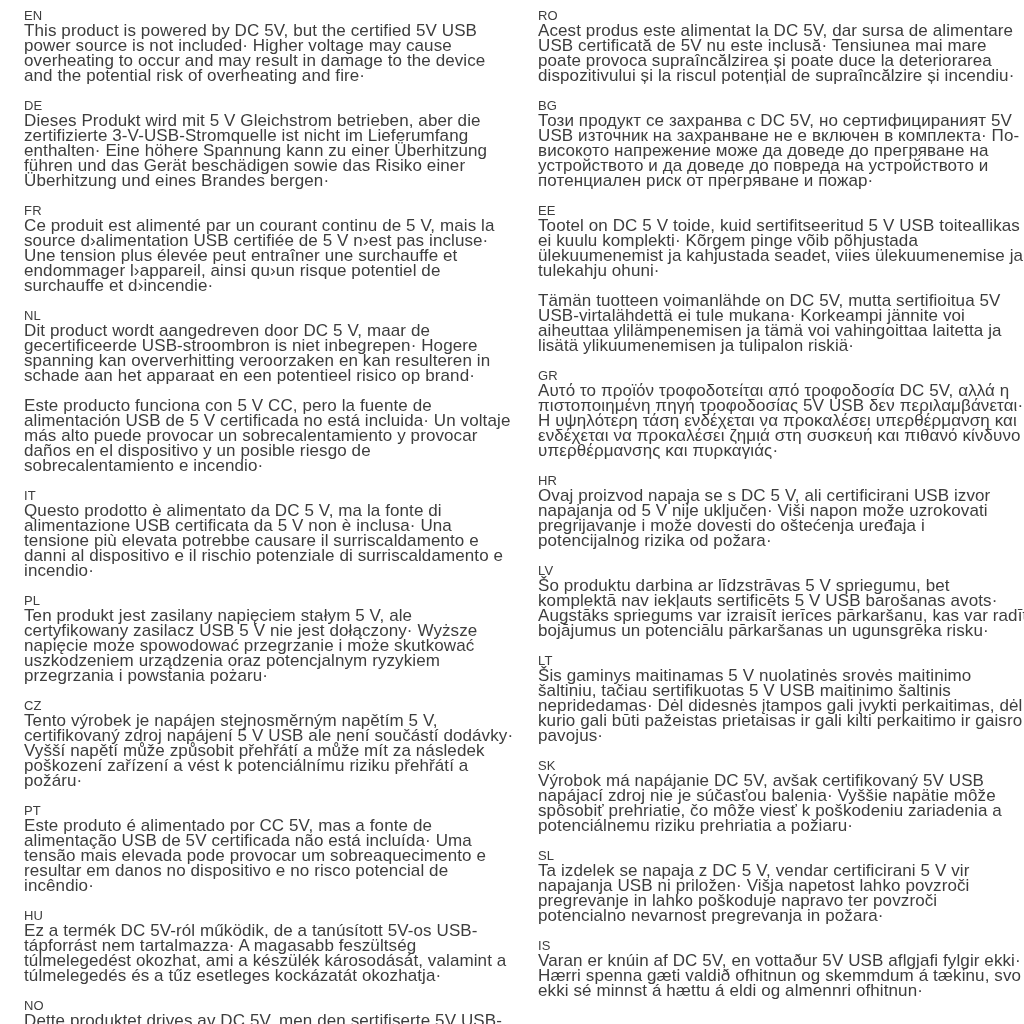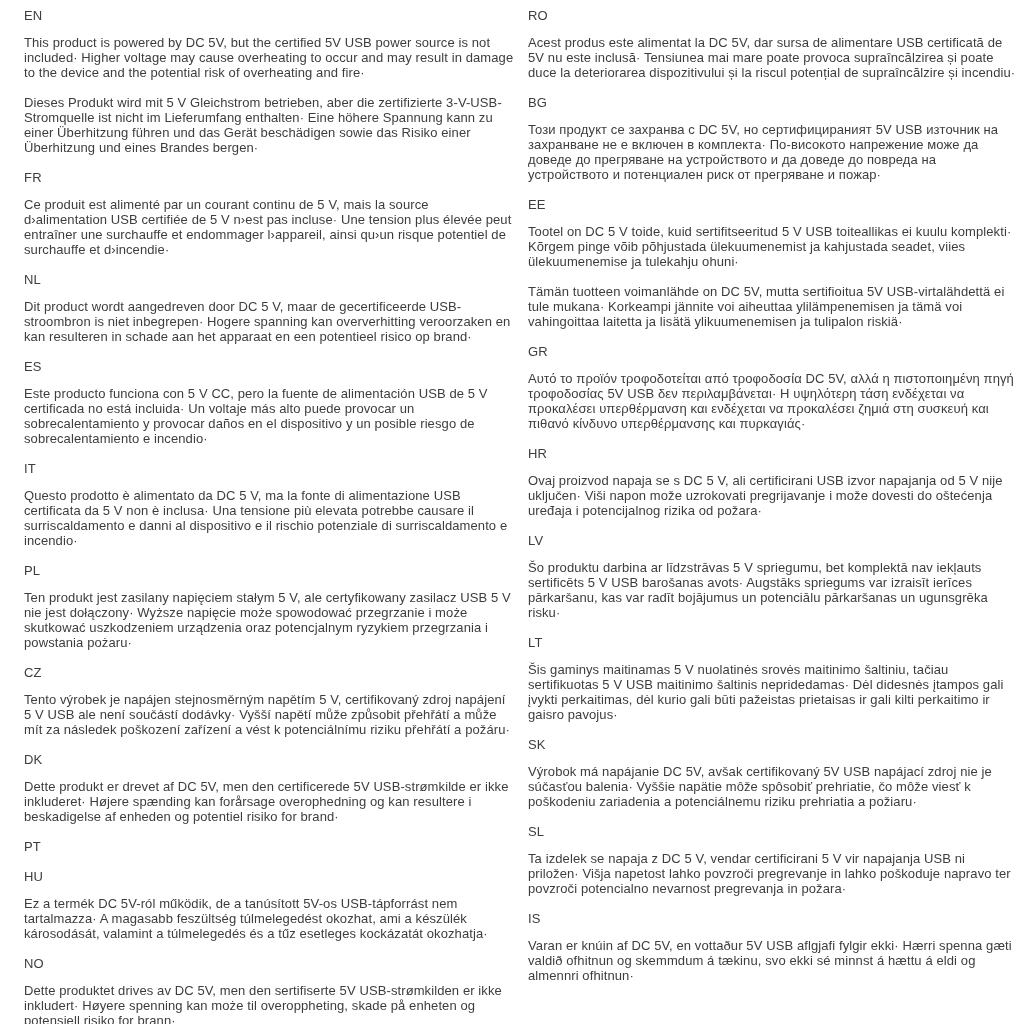--- a/index.html
+++ b/index.html
@@ -8,85 +8,81 @@
     background: #ffffff;
     font-family: "Liberation Sans", sans-serif;
   }
   .page {
     width: 1024px;
     height: 1024px;
     background: #ffffff;
     color: #3d3d3d;
     display: flex;
     padding: 8px 6px 0 24px;
-    gap: 14px;
+    gap: 24px;
     overflow: hidden;
   }
   .col {
     width: 490px;
     flex: 0 0 490px;
   }
   .lang-section {
     margin-bottom: 15px;
   }
   .lang-code {
     font-size: 13px;
     line-height: 15px;
     letter-spacing: 0.2px;
   }
   .lang-text {
-    font-size: 13px;
+    font-size: 17px;
     line-height: 15px;
     letter-spacing: 0.1px;
-    margin-top: 12px;
   }
 </style>
 </head>
 <body>
 
 <div class="page">
 
   <div class="col">
     <section class="lang-section">
       <div class="lang-code">EN</div>
       <div class="lang-text">This product is powered by DC 5V, but the certified 5V USB power source is not included· Higher voltage may cause overheating to occur and may result in damage to the device and the potential risk of overheating and fire·</div>
     </section>
     <section class="lang-section">
+      <div class="lang-code">DE</div>
       <div class="lang-text">Dieses Produkt wird mit 5 V Gleichstrom betrieben, aber die zertifizierte 3-V-USB-Stromquelle ist nicht im Lieferumfang enthalten· Eine höhere Spannung kann zu einer Überhitzung führen und das Gerät beschädigen sowie das Risiko einer Überhitzung und eines Brandes bergen·</div>
     </section>
     <section class="lang-section">
       <div class="lang-code">FR</div>
       <div class="lang-text">Ce produit est alimenté par un courant continu de 5 V, mais la source d›alimentation USB certifiée de 5 V n›est pas incluse· Une tension plus élevée peut entraîner une surchauffe et endommager l›appareil, ainsi qu›un risque potentiel de surchauffe et d›incendie·</div>
     </section>
     <section class="lang-section">
       <div class="lang-code">NL</div>
       <div class="lang-text">Dit product wordt aangedreven door DC 5 V, maar de gecertificeerde USB-stroombron is niet inbegrepen· Hogere spanning kan oververhitting veroorzaken en kan resulteren in schade aan het apparaat en een potentieel risico op brand·</div>
     </section>
     <section class="lang-section">
-      <div class="lang-code">ES</div>
       <div class="lang-text">Este producto funciona con 5 V CC, pero la fuente de alimentación USB de 5 V certificada no está incluida· Un voltaje más alto puede provocar un sobrecalentamiento y provocar daños en el dispositivo y un posible riesgo de sobrecalentamiento e incendio·</div>
     </section>
     <section class="lang-section">
       <div class="lang-code">IT</div>
       <div class="lang-text">Questo prodotto è alimentato da DC 5 V, ma la fonte di alimentazione USB certificata da 5 V non è inclusa· Una tensione più elevata potrebbe causare il surriscaldamento e danni al dispositivo e il rischio potenziale di surriscaldamento e incendio·</div>
     </section>
     <section class="lang-section">
       <div class="lang-code">PL</div>
       <div class="lang-text">Ten produkt jest zasilany napięciem stałym 5 V, ale certyfikowany zasilacz USB 5 V nie jest dołączony· Wyższe napięcie może spowodować przegrzanie i może skutkować uszkodzeniem urządzenia oraz potencjalnym ryzykiem przegrzania i powstania pożaru·</div>
     </section>
     <section class="lang-section">
       <div class="lang-code">CZ</div>
       <div class="lang-text">Tento výrobek je napájen stejnosměrným napětím 5 V, certifikovaný zdroj napájení 5 V USB ale není součástí dodávky· Vyšší napětí může způsobit přehřátí a může mít za následek poškození zařízení a vést k potenciálnímu riziku přehřátí a požáru·</div>
     </section>
     <section class="lang-section">
-      <div class="lang-code">DK</div>
-      <div class="lang-text">Dette produkt er drevet af DC 5V, men den certificerede 5V USB-strømkilde er ikke inkluderet· Højere spænding kan forårsage overophedning og kan resultere i beskadigelse af enheden og potentiel risiko for brand·</div>
-    </section>
-    <section class="lang-section">
       <div class="lang-code">PT</div>
+      <div class="lang-text">Este produto é alimentado por CC 5V, mas a fonte de alimentação USB de 5V certificada não está incluída· Uma tensão mais elevada pode provocar um sobreaquecimento e resultar em danos no dispositivo e no risco potencial de incêndio·</div>
     </section>
     <section class="lang-section">
       <div class="lang-code">HU</div>
       <div class="lang-text">Ez a termék DC 5V-ról működik, de a tanúsított 5V-os USB-tápforrást nem tartalmazza· A magasabb feszültség túlmelegedést okozhat, ami a készülék károsodását, valamint a túlmelegedés és a tűz esetleges kockázatát okozhatja·</div>
     </section>
     <section class="lang-section">
       <div class="lang-code">NO</div>
       <div class="lang-text">Dette produktet drives av DC 5V, men den sertifiserte 5V USB-strømkilden er ikke inkludert· Høyere spenning kan może til overoppheting, skade på enheten og potensiell risiko for brann·</div>
     </section>
   </div>

